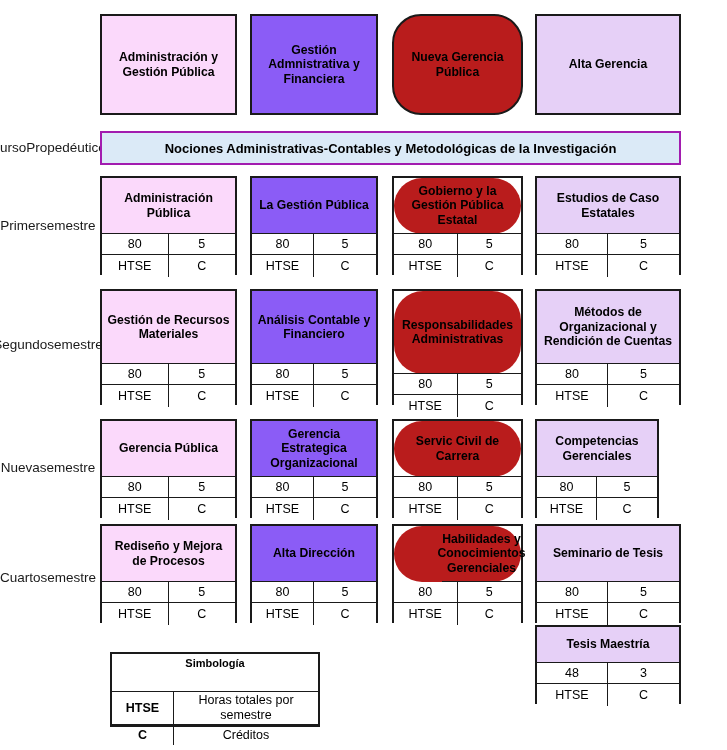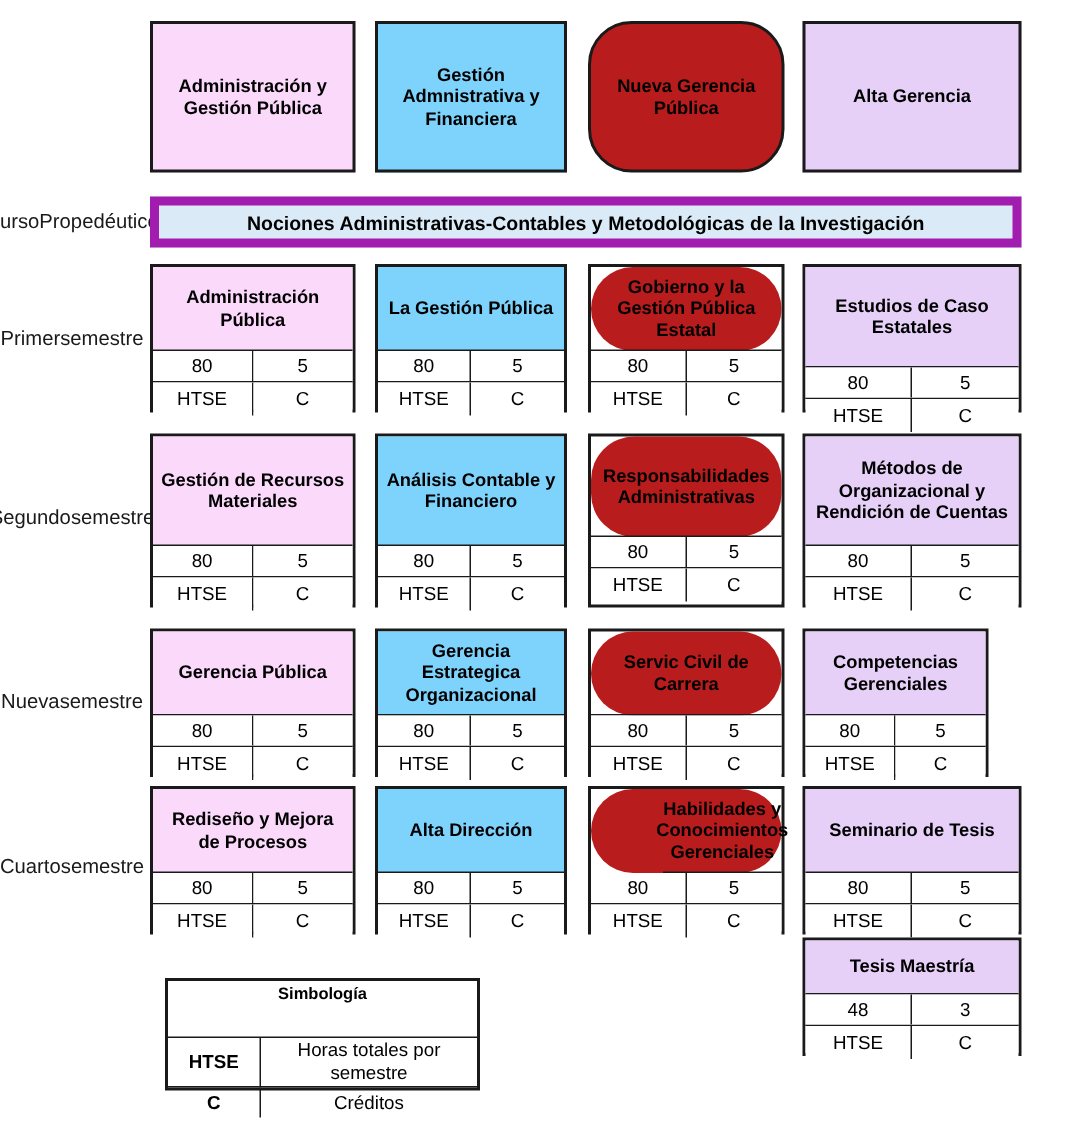--- a/index.html
+++ b/index.html
@@ -77,29 +77,29 @@
     font-size: 12.5px;
     box-sizing: border-box;
     background: #ffffff;
   }
   .cellv:first-child, .cellk:first-child {
     border-right: 1.6px solid #1a1a1a;
   }
 
   
   .c-pink   { background: #fbd9fb; }
-  .c-blue   { background: #7dd3fc; }
+  .c-blue   { background: #8b5cf6; }
   .c-green  { background: #b91c1c; border-radius: 29px; }
   .c-purple { background: #e6d0f7; }
   .c-prop   { background: #dbeaf7; }
 
   
   .prop-band {
     position: absolute;
-    border: 6px solid #a21caf;
+    border: 2px solid #a21caf;
     box-sizing: border-box;
     display: flex;
     align-items: center;
     justify-content: center;
     font-weight: bold;
     font-size: 13px;
     text-align: center;
   }
 
   
@@ -213,21 +213,21 @@
         <div class="cellv">80</div>
         <div class="cellv">5</div>
       </div>
     <div class="subrow keys">
         <div class="cellk">HTSE</div>
         <div class="cellk">C</div>
       </div>
   </div>
 
   <div class="card" style="left:535px; top:176px; width:146px; height:99px;">
-    <div class="c-purple" style="height:67px;">
+    <div class="c-purple" style="height:56px;">
       <div class="card-title">Estudios de Caso Estatales</div>
     </div>
     <div class="subrow vals">
         <div class="cellv">80</div>
         <div class="cellv">5</div>
       </div>
     <div class="subrow keys">
         <div class="cellk">HTSE</div>
         <div class="cellk">C</div>
       </div>
@@ -260,21 +260,21 @@
         <div class="cellv">80</div>
         <div class="cellv">5</div>
       </div>
     <div class="subrow keys">
         <div class="cellk">HTSE</div>
         <div class="cellk">C</div>
       </div>
   </div>
 
   <div class="card" style="left:392px; top:289px; width:131px; height:116px;">
-    <div class="c-green" style="height:67px;">
+    <div class="c-green" style="height:83px;">
       <div class="card-title">Responsabilidades Administrativas</div>
     </div>
     <div class="subrow vals">
         <div class="cellv">80</div>
         <div class="cellv">5</div>
       </div>
     <div class="subrow keys">
         <div class="cellk">HTSE</div>
         <div class="cellk">C</div>
       </div>

